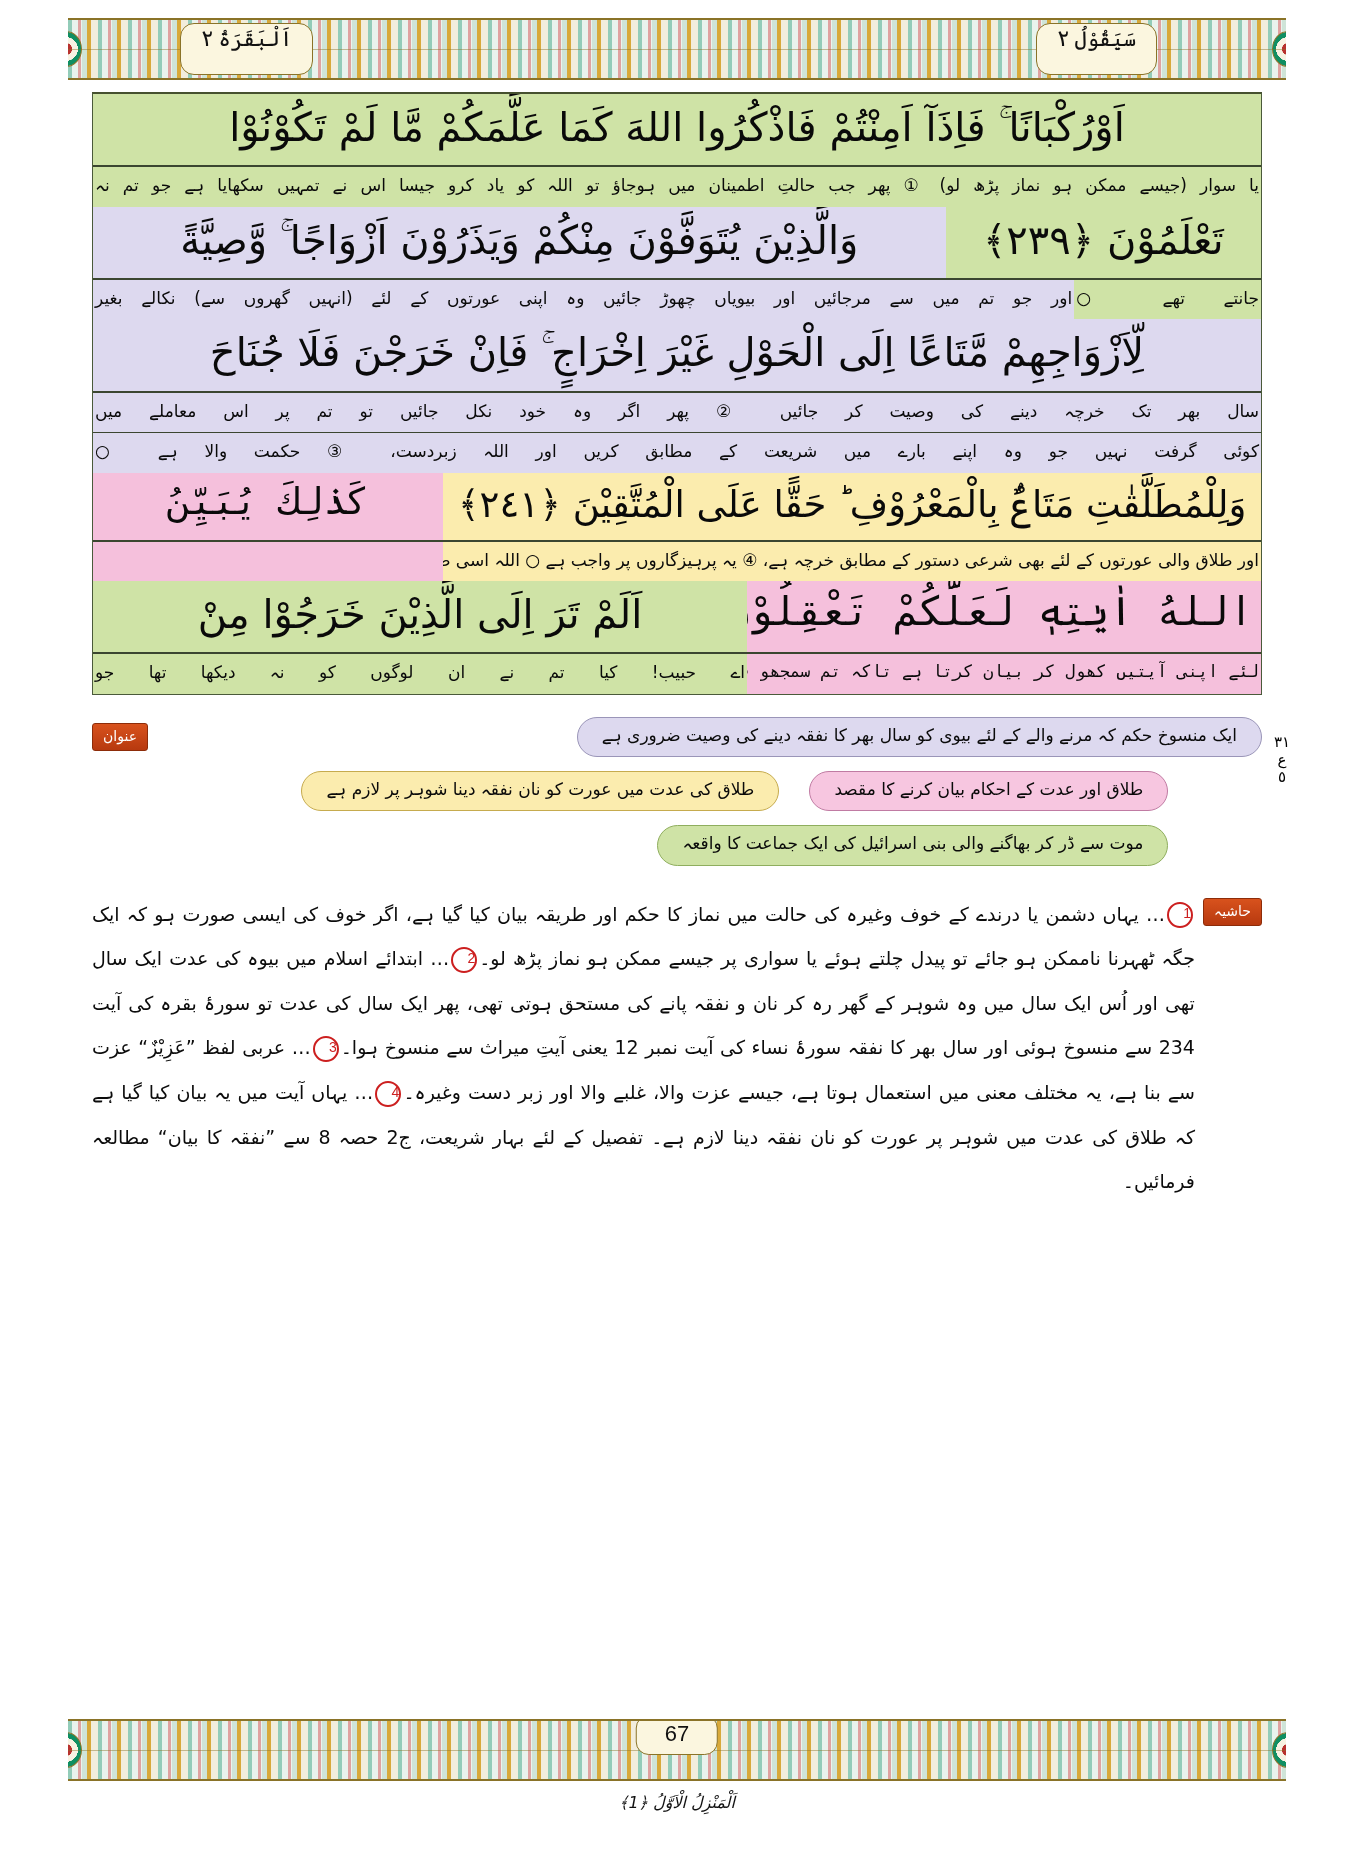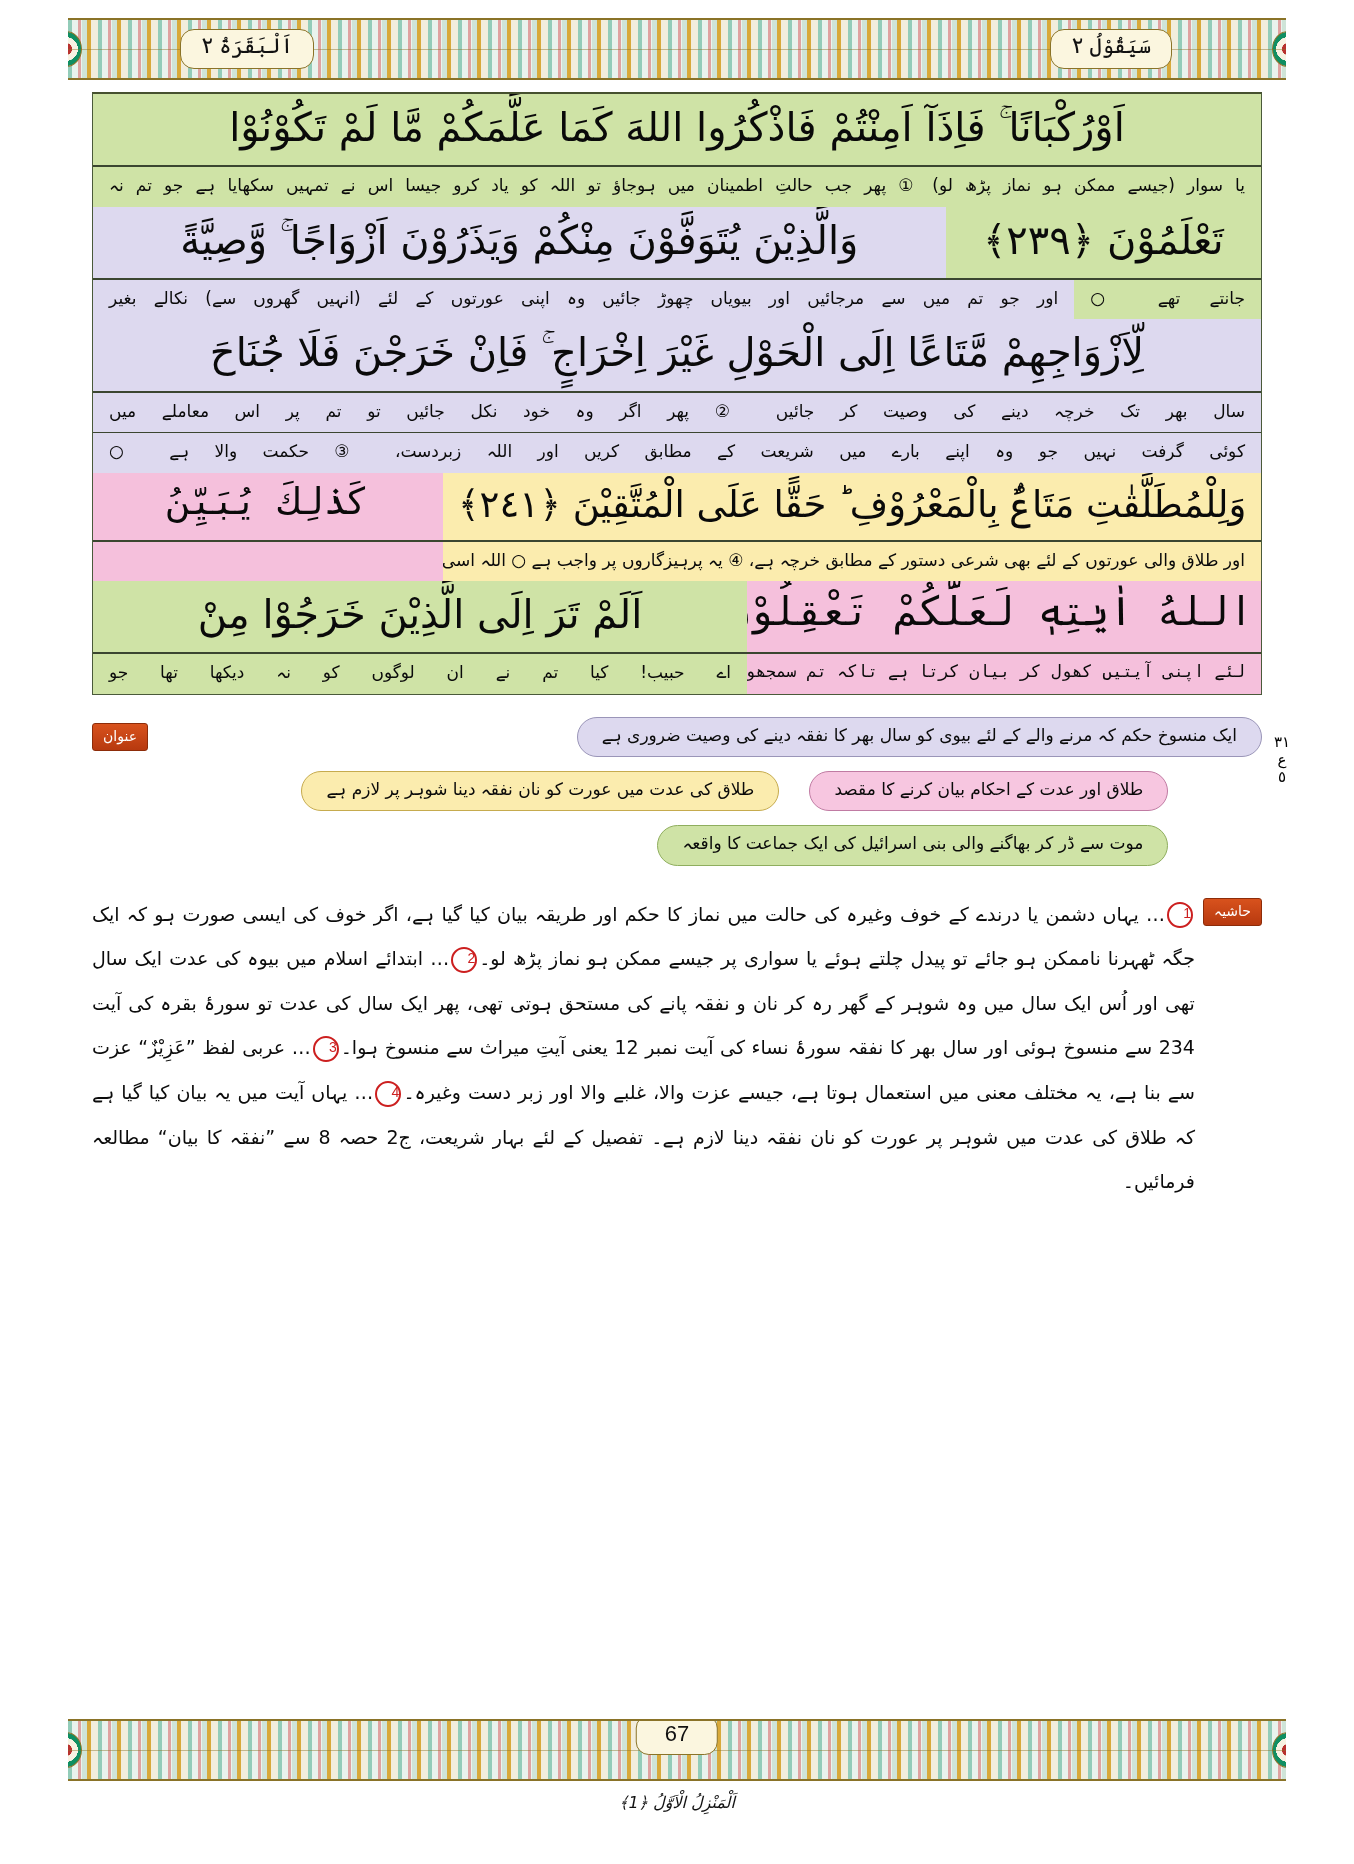--- a/index.html
+++ b/index.html
@@ -57,31 +57,31 @@
     border:1px solid #8a7328;
   }
   .orn-cap.left{left:-18px;}
   .orn-cap.right{right:-18px;}
 
   .hdr-label{
     position:absolute; top:50%; transform:translateY(-50%);
     background:#fbf6df;
     border:1px solid #8a7328;
     border-radius:14px;
-    padding:5px 20px 12px;
-    font-family:Liberation Sans, sans-serif;
+    padding:5px 20px 24px;
+    font-family:Liberation Serif, serif;
     font-size:21px;
     color:#111;
     direction:rtl;
     white-space:nowrap;
     line-height:1;
     z-index:3;
   }
   .hdr-label.surah{left:112px;}
-  .hdr-label.para{right:114px;}
+  .hdr-label.para{right:129px;}
 
   
   .quran-block{
     margin:12px 92px 0 92px;
     border:1px solid #4a5a3a;
     border-top:2px solid #46512f;
     position:relative;
   }
   .qrow{ display:flex; direction:rtl; border-bottom:1.5px solid #3b4630; }
   .qrow:last-child{border-bottom:none;}
@@ -92,21 +92,21 @@
     direction:rtl; text-align:center;
     font-size:40px; line-height:1.38;
     color:#0a0a0a; padding:6px 8px 10px;
     white-space:nowrap; overflow:hidden;
     letter-spacing:-1px;
   }
   .ur{
     font-family:"DejaVu Sans", "Liberation Sans", sans-serif;
     direction:rtl; text-align:justify; text-align-last:justify;
     font-size:17px; line-height:1.5;
-    color:#0a0a0a; padding:6px 16px 8px;
+    color:#0a0a0a; padding:6px 2px 8px;
     white-space:nowrap; overflow:hidden;
     border-top:1.5px solid #3b4630;
   }
   .urow{ display:flex; direction:rtl; }
 
   
   .bg-green{ background:#cfe3a6; }
   .bg-lav  { background:#ddd9ef; }
   .bg-pink { background:#f5c0dc;font-family:Liberation Mono, monospace; }
   .bg-yel  { background:#fbecae; }

